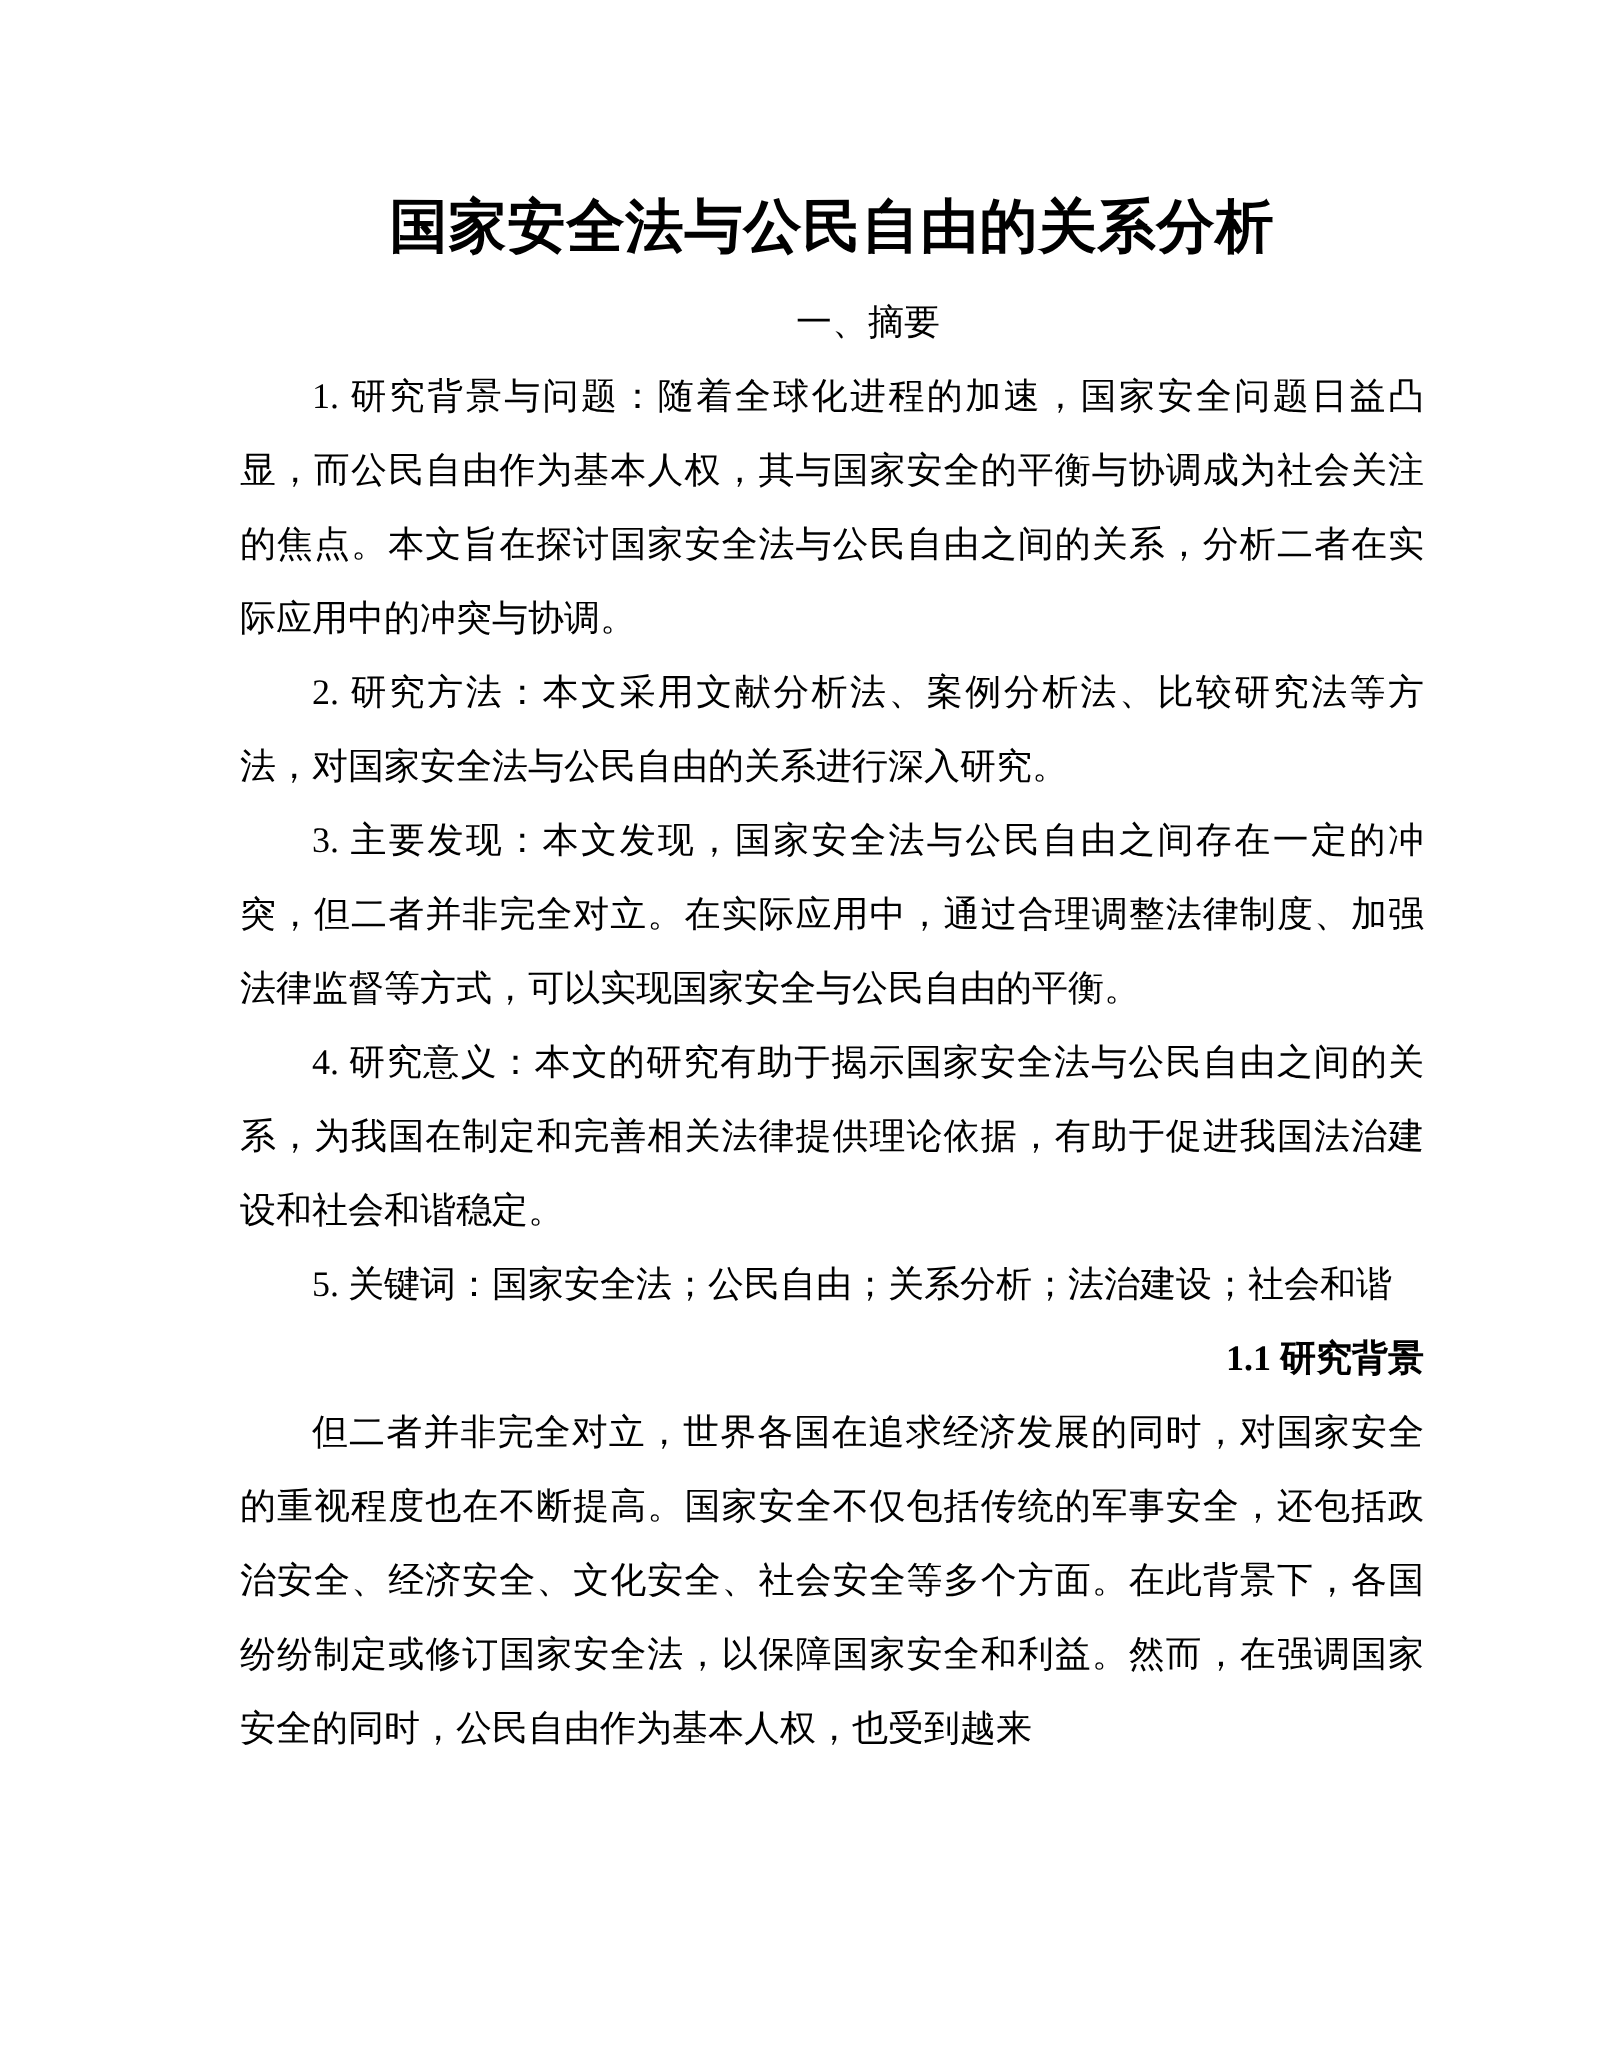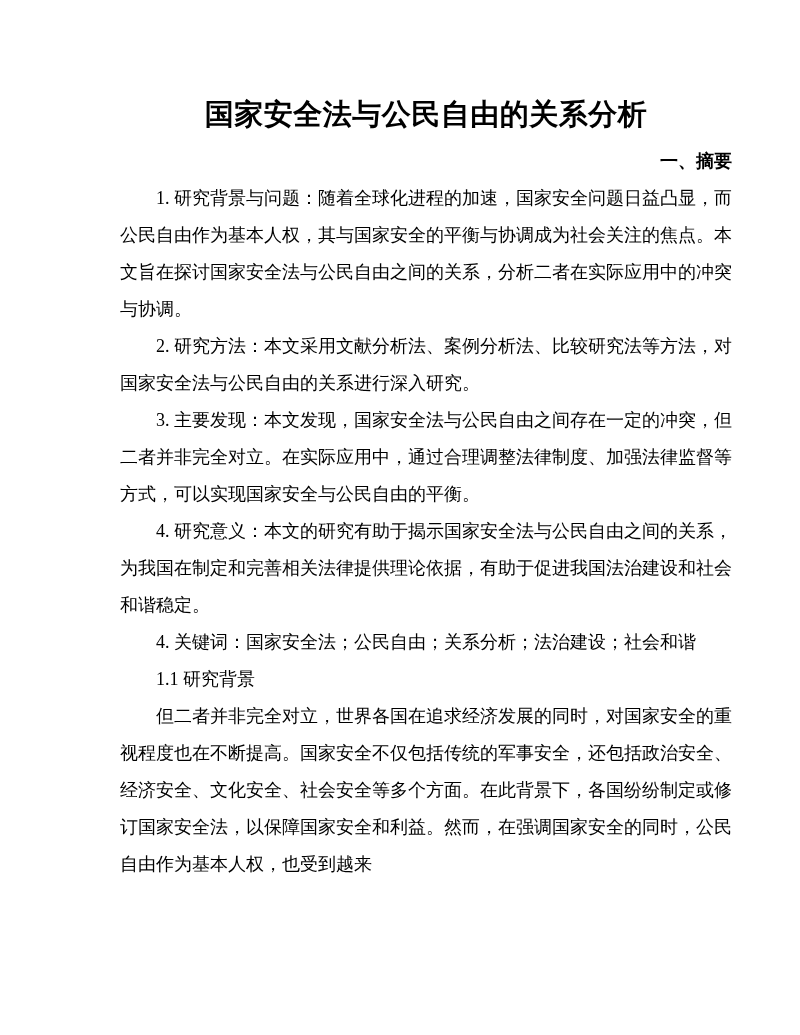--- a/index.html
+++ b/index.html
@@ -11,63 +11,63 @@
     width: 800px;
     height: 1035px;
     overflow: hidden;
     font-family: "Liberation Serif", "DejaVu Serif", serif;
     color: #000000;
   }
   .page {
     box-sizing: border-box;
     width: 800px;
     height: 1035px;
-    padding: 96px 68px 0 120px;
+    padding: 96px 88px 0 120px;
     background: #ffffff;
   }
   .doc-title {
     font-size: 29px;
     font-weight: bold;
     text-align: center;
     line-height: 36px;
     margin: 0 0 11px 0;
     letter-spacing: 0.5px;
   }
   .block {
     font-size: 18px;
     line-height: 37px;
     margin: 0;
     text-align: justify;
     text-indent: 2em;
     word-break: break-all;
   }
   .heading {
+    font-weight: normal;
+    text-align: center;
+  }
+  .subheading {
     font-weight: bold;
     text-align: right;
-  }
-  .subheading {
-    font-weight: normal;
-    text-align: left;
   }
 </style>
 </head>
 <body>
 
 <div class="page">
   <h1 class="doc-title">国家安全法与公民自由的关系分析</h1>
 
   <p class="block heading">一、摘要</p>
 
   <p class="block">1. 研究背景与问题：随着全球化进程的加速，国家安全问题日益凸显，而公民自由作为基本人权，其与国家安全的平衡与协调成为社会关注的焦点。本文旨在探讨国家安全法与公民自由之间的关系，分析二者在实际应用中的冲突与协调。</p>
 
   <p class="block">2. 研究方法：本文采用文献分析法、案例分析法、比较研究法等方法，对国家安全法与公民自由的关系进行深入研究。</p>
 
   <p class="block">3. 主要发现：本文发现，国家安全法与公民自由之间存在一定的冲突，但二者并非完全对立。在实际应用中，通过合理调整法律制度、加强法律监督等方式，可以实现国家安全与公民自由的平衡。</p>
 
   <p class="block">4. 研究意义：本文的研究有助于揭示国家安全法与公民自由之间的关系，为我国在制定和完善相关法律提供理论依据，有助于促进我国法治建设和社会和谐稳定。</p>
 
-  <p class="block">4. 关键词：国家安全法；公民自由；关系分析；法治建设；社会和谐</p>
+  <p class="block">5. 关键词：国家安全法；公民自由；关系分析；法治建设；社会和谐</p>
 
 
   <p class="block subheading">1.1 研究背景</p>
 
   <p class="block">但二者并非完全对立，世界各国在追求经济发展的同时，对国家安全的重视程度也在不断提高。国家安全不仅包括传统的军事安全，还包括政治安全、经济安全、文化安全、社会安全等多个方面。在此背景下，各国纷纷制定或修订国家安全法，以保障国家安全和利益。然而，在强调国家安全的同时，公民自由作为基本人权，也受到越来</p>
 </div>
 
 </body></html>

